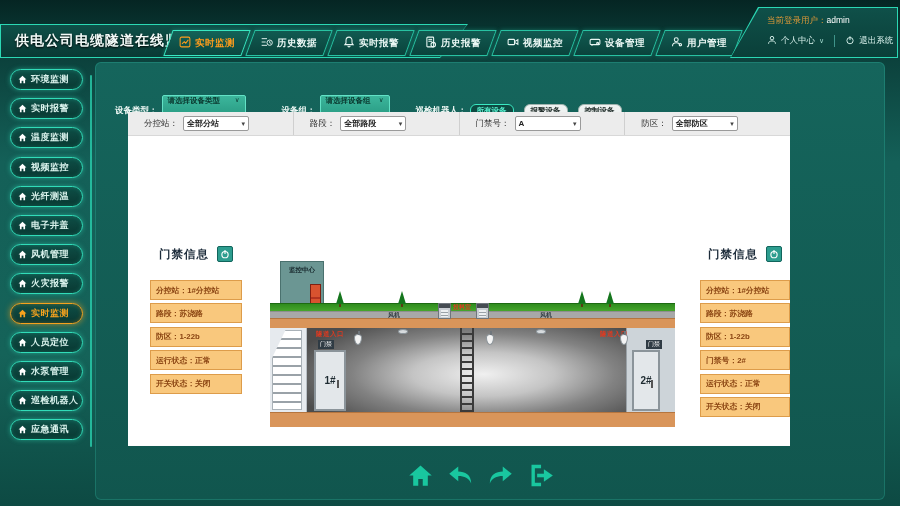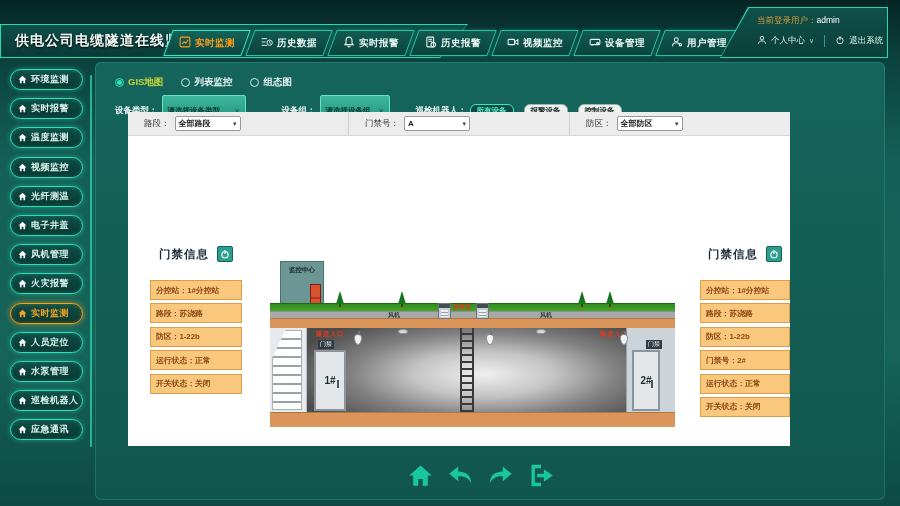--- a/index.html
+++ b/index.html
@@ -20,21 +20,21 @@
   .tabs { position:absolute; left:168px; top:30px; display:flex; gap:4px; }
   .tab { width:78px; height:26px; transform:skewX(-20deg); border:1px solid #28c2a2;
     background:linear-gradient(180deg,#115a51 0%,#0a433c 100%); box-shadow:0 0 4px rgba(43,216,180,.35);
     display:flex; align-items:center; justify-content:center; cursor:pointer; }
   .tab-in { transform:skewX(20deg); display:flex; align-items:center; gap:4px; color:#eaf7f4; }
   .tab-in svg { width:12px; height:12px; stroke:currentColor; fill:none; stroke-width:1.4; }
   .tab-label { font-size:9.5px; font-weight:bold; letter-spacing:.5px; }
   .tab.active { border-color:#39e8c2; background:linear-gradient(180deg,#136258 0%,#0b473f 100%); }
   .tab.active .tab-in { color:#ff9d1c; }
 
-  .user-box { position:absolute; right:12px; top:7px; width:168px; height:51px;
+  .user-box { position:absolute; right:2px; top:7px; width:168px; height:51px;
     clip-path:polygon(28px 0,100% 0,100% 100%,0 100%); background:#2bd8b4; }
   .user-box-in { position:absolute; inset:1px; clip-path:polygon(28px 0,100% 0,100% 100%,0 100%);
     background:linear-gradient(180deg,#0f5049 0%,#0a3f39 100%); padding:7px 0 0 36px; }
   .user-line1 { font-size:8.5px; }
   .user-login-label { color:#e09a38; }
   .user-login-name { color:#ffffff; }
   .user-line2 { margin-top:8px; display:flex; align-items:center; gap:4px; font-size:8.5px; color:#d8f1ec; }
   .user-line2 svg { width:10px; height:10px; stroke:#d8f1ec; fill:none; stroke-width:1.5; }
   .user-caret { font-size:7px; color:#9fd8cc; }
   .user-divider { width:1px; height:12px; background:#3f948a; margin:0 6px; }
@@ -62,21 +62,21 @@
   .radio-row { position:absolute; left:20px; top:14px; display:flex; gap:18px; align-items:center; }
   .radio-item { display:flex; align-items:center; gap:4px; cursor:pointer; }
   .radio-circle { width:9px; height:9px; border-radius:50%; border:1.5px solid #cfe8e2; background:transparent; position:relative; }
   .radio-item.selected .radio-circle { border-color:#2be2ba; }
   .radio-item.selected .radio-circle::after { content:""; position:absolute; inset:1px; border-radius:50%; background:#2be2ba; }
   .radio-label { font-size:9.5px; font-weight:bold; color:#e8f5f2; }
   .radio-item.selected .radio-label { color:#c6d63a; }
 
   .device-row { position:absolute; left:20px; top:33px; display:flex; align-items:center; }
   .dev-label { font-size:8.5px; font-weight:bold; color:#eef8f5; white-space:nowrap; }
-  .dd { position:relative; margin-left:4px; height:32px; display:flex; align-items:center; justify-content:space-between;
+  .dd { position:relative; margin-left:4px; height:32px; display:flex; justify-content:space-between;
     padding:0 5px; background:linear-gradient(180deg,#3cb69c,#1f8d76); border:1px solid #63e2c6; border-radius:2px; cursor:pointer; }
   .dd-value { font-size:7.5px; font-weight:bold; color:#0a382f; white-space:nowrap; }
   .dd::after { content:"∨"; font-size:6.5px; color:#0a382f; margin-left:5px; }
   .dev-btn { height:14px; padding:0 6px; font-size:7.5px; font-weight:bold; display:flex; align-items:center;
     border:1px solid #9fb3ae; background:#eef2f1; color:#26322f; border-radius:6px; margin-left:10px; cursor:pointer; }
   .dev-btn.primary { background:#0d4a42; border-color:#39e8c2; color:#55eccb; }
 
   
   .white-area { position:absolute; left:33px; top:50px; width:662px; height:334px; background:#fdfdfd; }
   .filter-bar { display:flex; height:24px; background:#ececec; border-bottom:1px solid #d8d8d8; }
@@ -361,52 +361,44 @@
             <path d="M8 1.5 L15 8 H12.6 V14.5 H9.6 V10.3 H6.4 V14.5 H3.4 V8 H1 Z"></path>
           </svg>
         </span>
         <span class="side-label">应急通讯</span>
       </div>
   </div>
   <div class="side-scroll"></div>
 
   <div class="main-panel">
 
-    <div class="radio-row">
-      <div class="radio-item selected">
-          <span class="radio-circle"></span>
-          <span class="radio-label">GIS地图</span>
-        </div>
-      <div class="radio-item">
-          <span class="radio-circle"></span>
-          <span class="radio-label">列表监控</span>
-        </div>
-      <div class="radio-item">
-          <span class="radio-circle"></span>
-          <span class="radio-label">组态图</span>
-        </div>
-    </div>
 
     <div class="device-row">
       <span class="dev-label">设备类型：</span>
       <div class="dd" style="width:84px">
           <span class="dd-value">请选择设备类型</span>
         </div>
       <span class="dev-label" style="margin-left:36px">设备组：</span>
       <div class="dd" style="width:70px">
           <span class="dd-value">请选择设备组</span>
         </div>
       <span class="dev-label" style="margin-left:26px">巡检机器人：</span>
       <div class="dev-btn primary" style="margin-left:3px">所有设备</div>
       <div class="dev-btn">报警设备</div>
       <div class="dev-btn">控制设备</div>
     </div>
 
     <div class="white-area">
       <div class="filter-bar">
+        <div class="filter-cell">
+          <span class="filter-label">分控站：</span>
+          <div class="fsel">
+              <span class="fsel-value">全部分站</span>
+            </div>
+        </div>
         <div class="filter-cell">
           <span class="filter-label">路段：</span>
           <div class="fsel">
               <span class="fsel-value">全部路段</span>
             </div>
         </div>
         <div class="filter-cell">
           <span class="filter-label">门禁号：</span>
           <div class="fsel">
               <span class="fsel-value">A</span>

